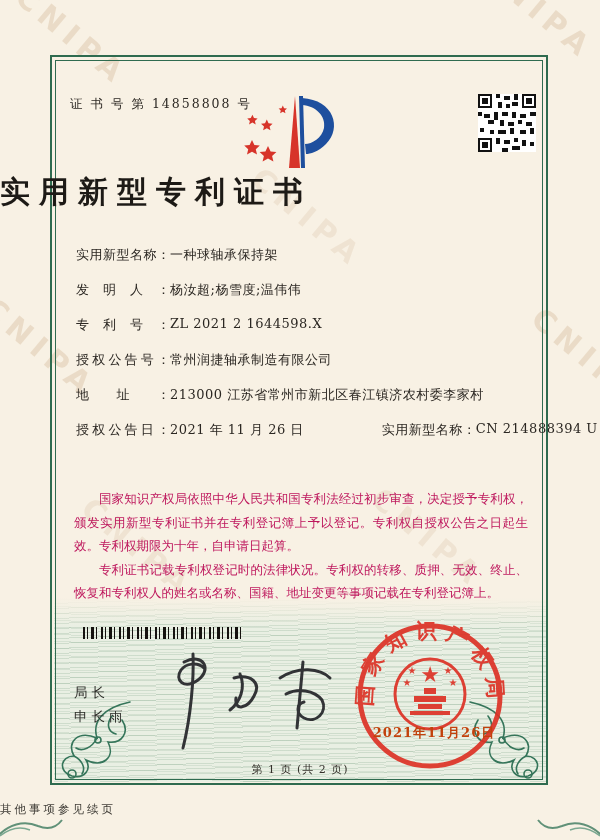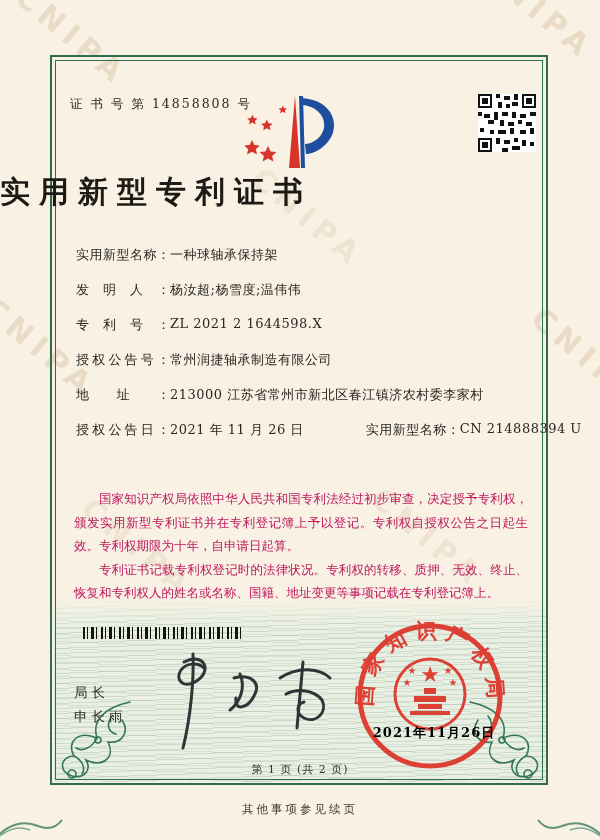--- a/index.html
+++ b/index.html
@@ -35,45 +35,45 @@
   .qr{position:absolute;left:478px;top:94px;}
 
   .title{position:absolute;left:0;top:172px;width:100%;text-align:left;
       font-size:30px;font-weight:bold;letter-spacing:9px;color:#1d1a16;}
 
   .fields{position:absolute;left:76px;top:246px;width:452px;}
   .frow{height:35px;font-size:13px;white-space:nowrap;}
   .flabel{display:inline-block;width:94px;text-align:justify;text-align-last:justify;
       vertical-align:top;}
   .fvalue{letter-spacing:0.5px;}
-  .grant{display:flex;}
+  .grant{display:flex;gap:16px;}
   .gcell2{margin-left:62px;}
 
   .paras{position:absolute;left:74px;top:487px;width:454px;font-size:12.5px;
       line-height:1.88;text-align:justify;color:#be185d;}
   .paras p{margin:0;text-indent:2em;}
 
   .barcode{position:absolute;left:83px;top:627px;width:158px;height:12px;
       background:repeating-linear-gradient(90deg,
         #15120f 0 2px, rgba(0,0,0,0) 2px 4px,
         #15120f 4px 5px, rgba(0,0,0,0) 5px 8px,
         #15120f 8px 11px, rgba(0,0,0,0) 11px 13px,
         #15120f 13px 14px, rgba(0,0,0,0) 14px 18px);}
 
   .signoff{position:absolute;left:74px;top:680px;font-size:13.5px;letter-spacing:4px;
       color:#2c2c28;line-height:24px;font-family:"DejaVu Sans","Liberation Sans",sans-serif;}
   .signature{position:absolute;left:148px;top:648px;}
 
   .seal{position:absolute;left:352px;top:618px;}
   .sealdate{position:absolute;left:366px;top:724px;width:136px;text-align:center;
-      font-size:13px;color:#000000;letter-spacing:1px;font-weight:bold;}
+      font-size:13px;color:#c2410c;letter-spacing:1px;font-weight:bold;}
 
   .pagenum{position:absolute;left:0;top:762px;width:100%;text-align:center;
       font-size:11px;letter-spacing:1px;color:#33302a;}
-  .footnote{position:absolute;left:0;top:802px;width:100%;text-align:center;
+  .footnote{position:absolute;left:0;top:802px;width:100%;text-align:left;
       font-size:11.5px;letter-spacing:3px;color:#43403a;}
 
   .corner{position:absolute;}
   .corner.br{transform:scaleX(-1);}
   .edge{position:absolute;opacity:.8;}
   .edge.r{transform:scaleX(-1);}
 </style>
 </head>
 <body>
 

